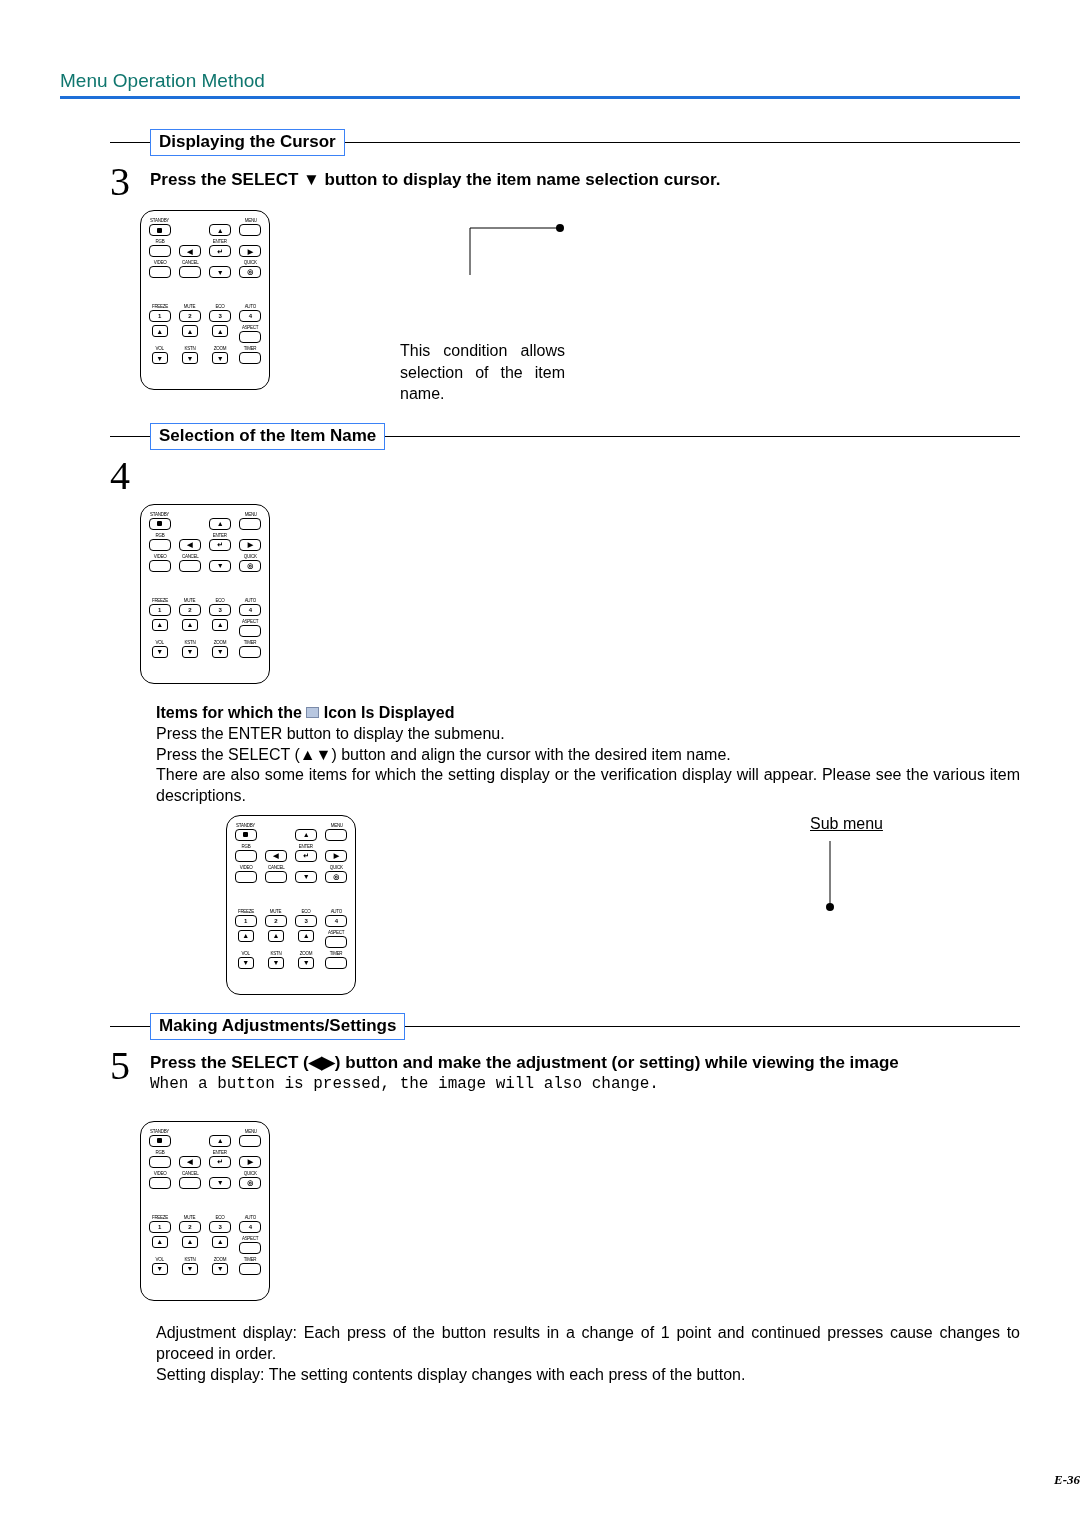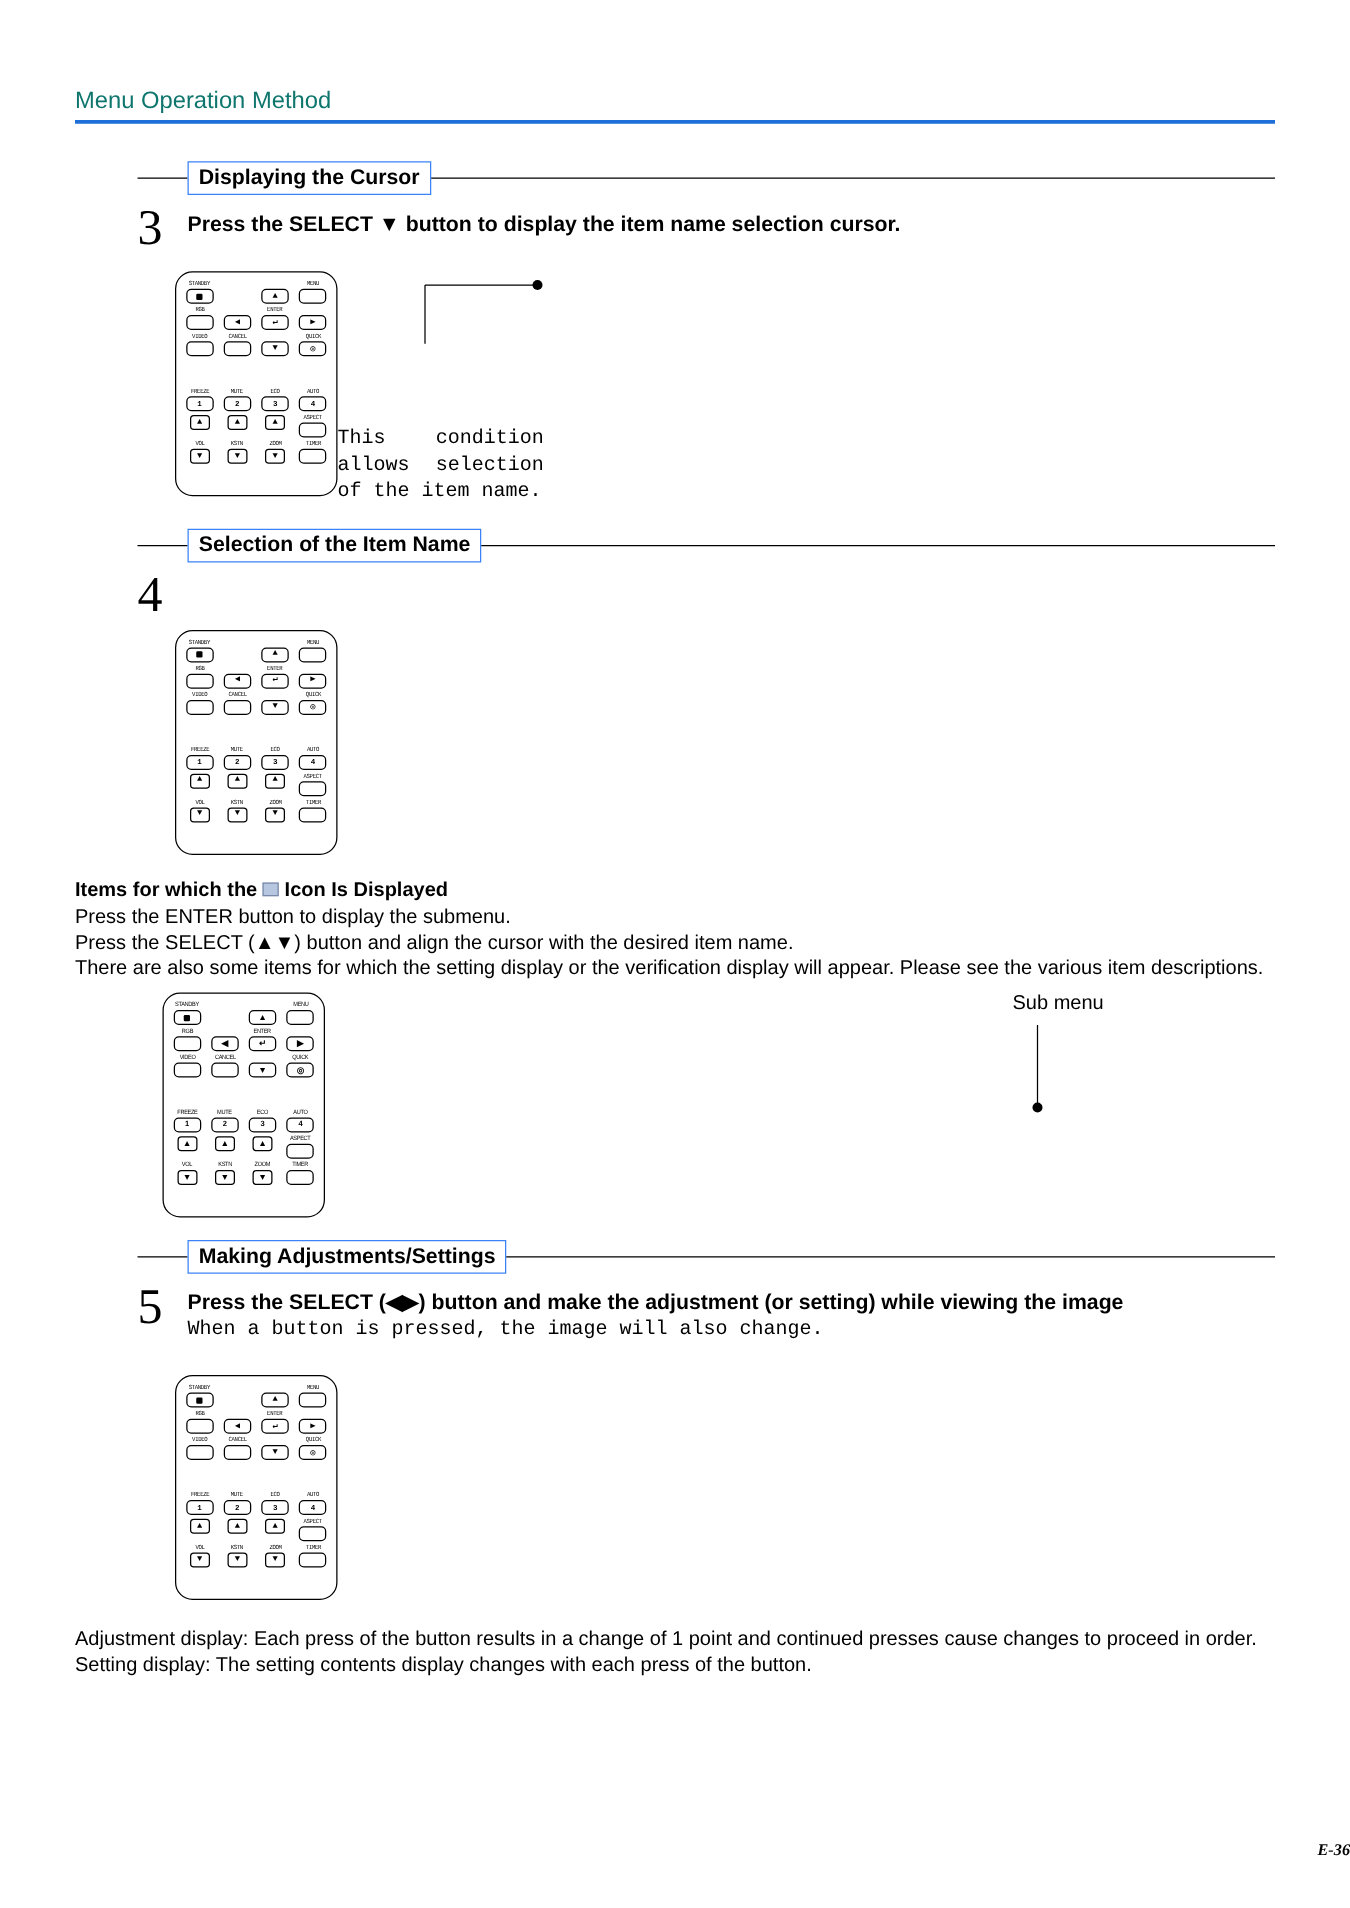--- a/index.html
+++ b/index.html
@@ -70,35 +70,37 @@
     flex: 1;
   }
   .step-sub {
     font-weight: normal;
     font-size: 16px;
     margin-top: 2px;
     font-family: Liberation Mono, monospace;
   }
 
   .body-block {
+    margin-left: 96px;
     margin-right: 0;
   }
 
   .illus-row {
     display: flex;
-    align-items: center;
+    align-items: flex-start;
+    gap: 130px;
     margin-top: 8px;
     margin-left: 80px;
-    font-family: Liberation Mono, monospace;
   }
 
   .inline-row {
     display: flex;
     align-items: flex-start;
     gap: 60px;
+    text-decoration: underline;
   }
 
   .remote {
     width: 130px;
     height: 180px;
     position: relative;
     flex: 0 0 auto;
   }
   .remote-outline {
     position: absolute;

